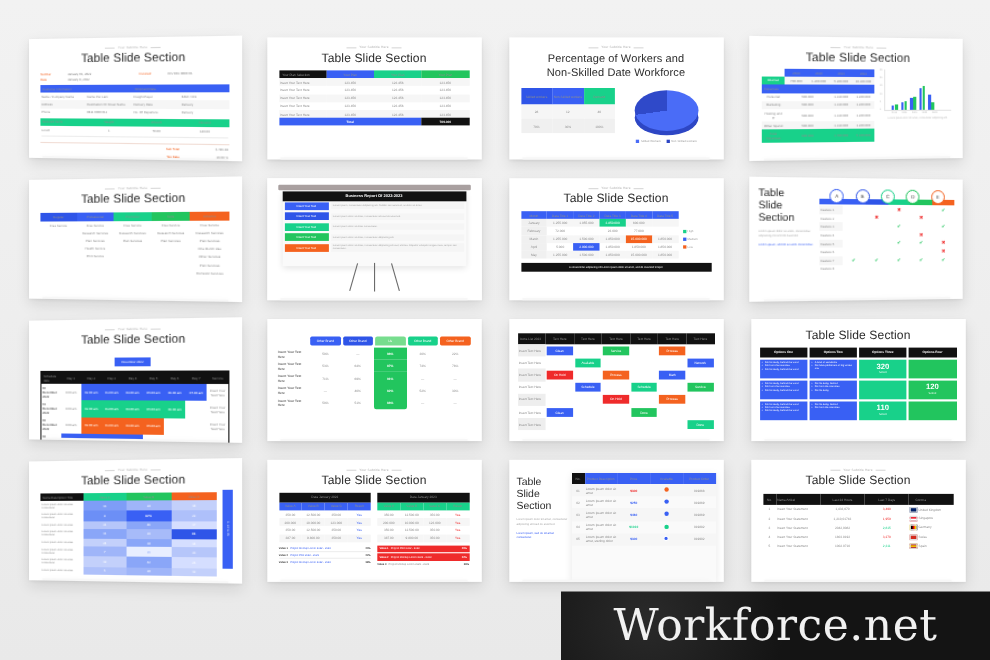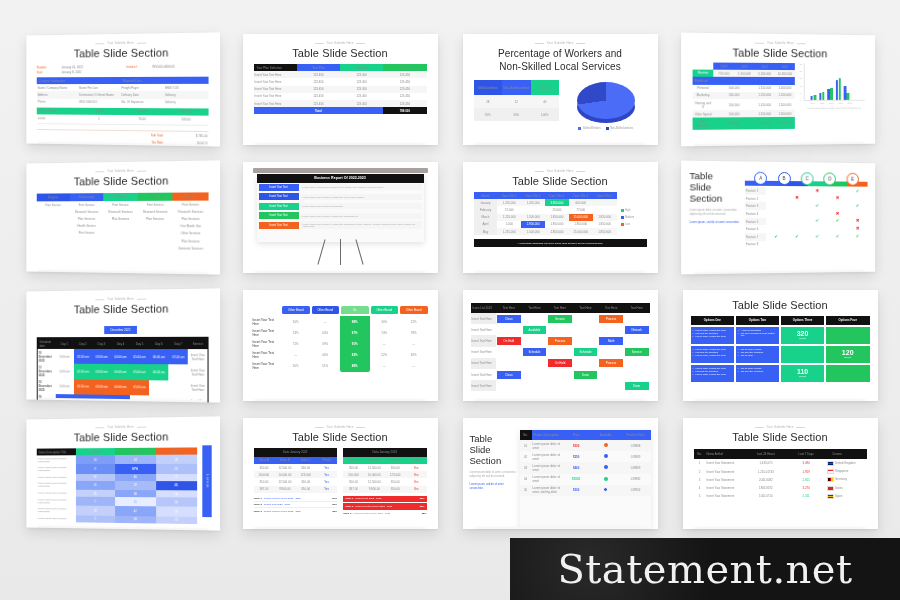--- a/index.html
+++ b/index.html
@@ -302,21 +302,21 @@
   </div>
 
   <div class="cell">
     <div class="slide">
       <div class="kicker">
           <i></i>
           <b>Your Subtitle Here</b>
           <i></i>
         </div>
       <div class="stitle sm" style="margin-top:3px">Percentage of Workers and</div>
-      <div class="stitle sm">Non-Skilled Local  Services</div>
+      <div class="stitle sm">Non-Skilled Date  Workforce</div>
       <div class="body" style="display:flex;gap:6px;margin-top:8px">
         <div style="flex:1.05">
           <table class="t">
             <tbody>
                 <tr class="hrow" style="height:15px">
                   <th class="blu2">Skilled workers</th>
                   <th class="blu">Non-Skilled workers</th>
                   <th class="grn">Demand</th>
                 </tr>
             <tr style="height:13px">
@@ -1403,15 +1403,15 @@
                 <td style="text-align:left"><span class="flag" style="background:linear-gradient(180deg,#aa151b 25%,#f1bf00 25%,#f1bf00 75%,#aa151b 75%)"></span> <span>Spain</span></td>
               </tr>
         </tbody>
           </table>
       </div>
       <div class="pagebar"></div>
     </div>
   </div>
 
   <div id="watermark">
-    <span>Statement.net</span>
+    <span>Workforce.net</span>
   </div>
 </div>
 
 </body></html>

